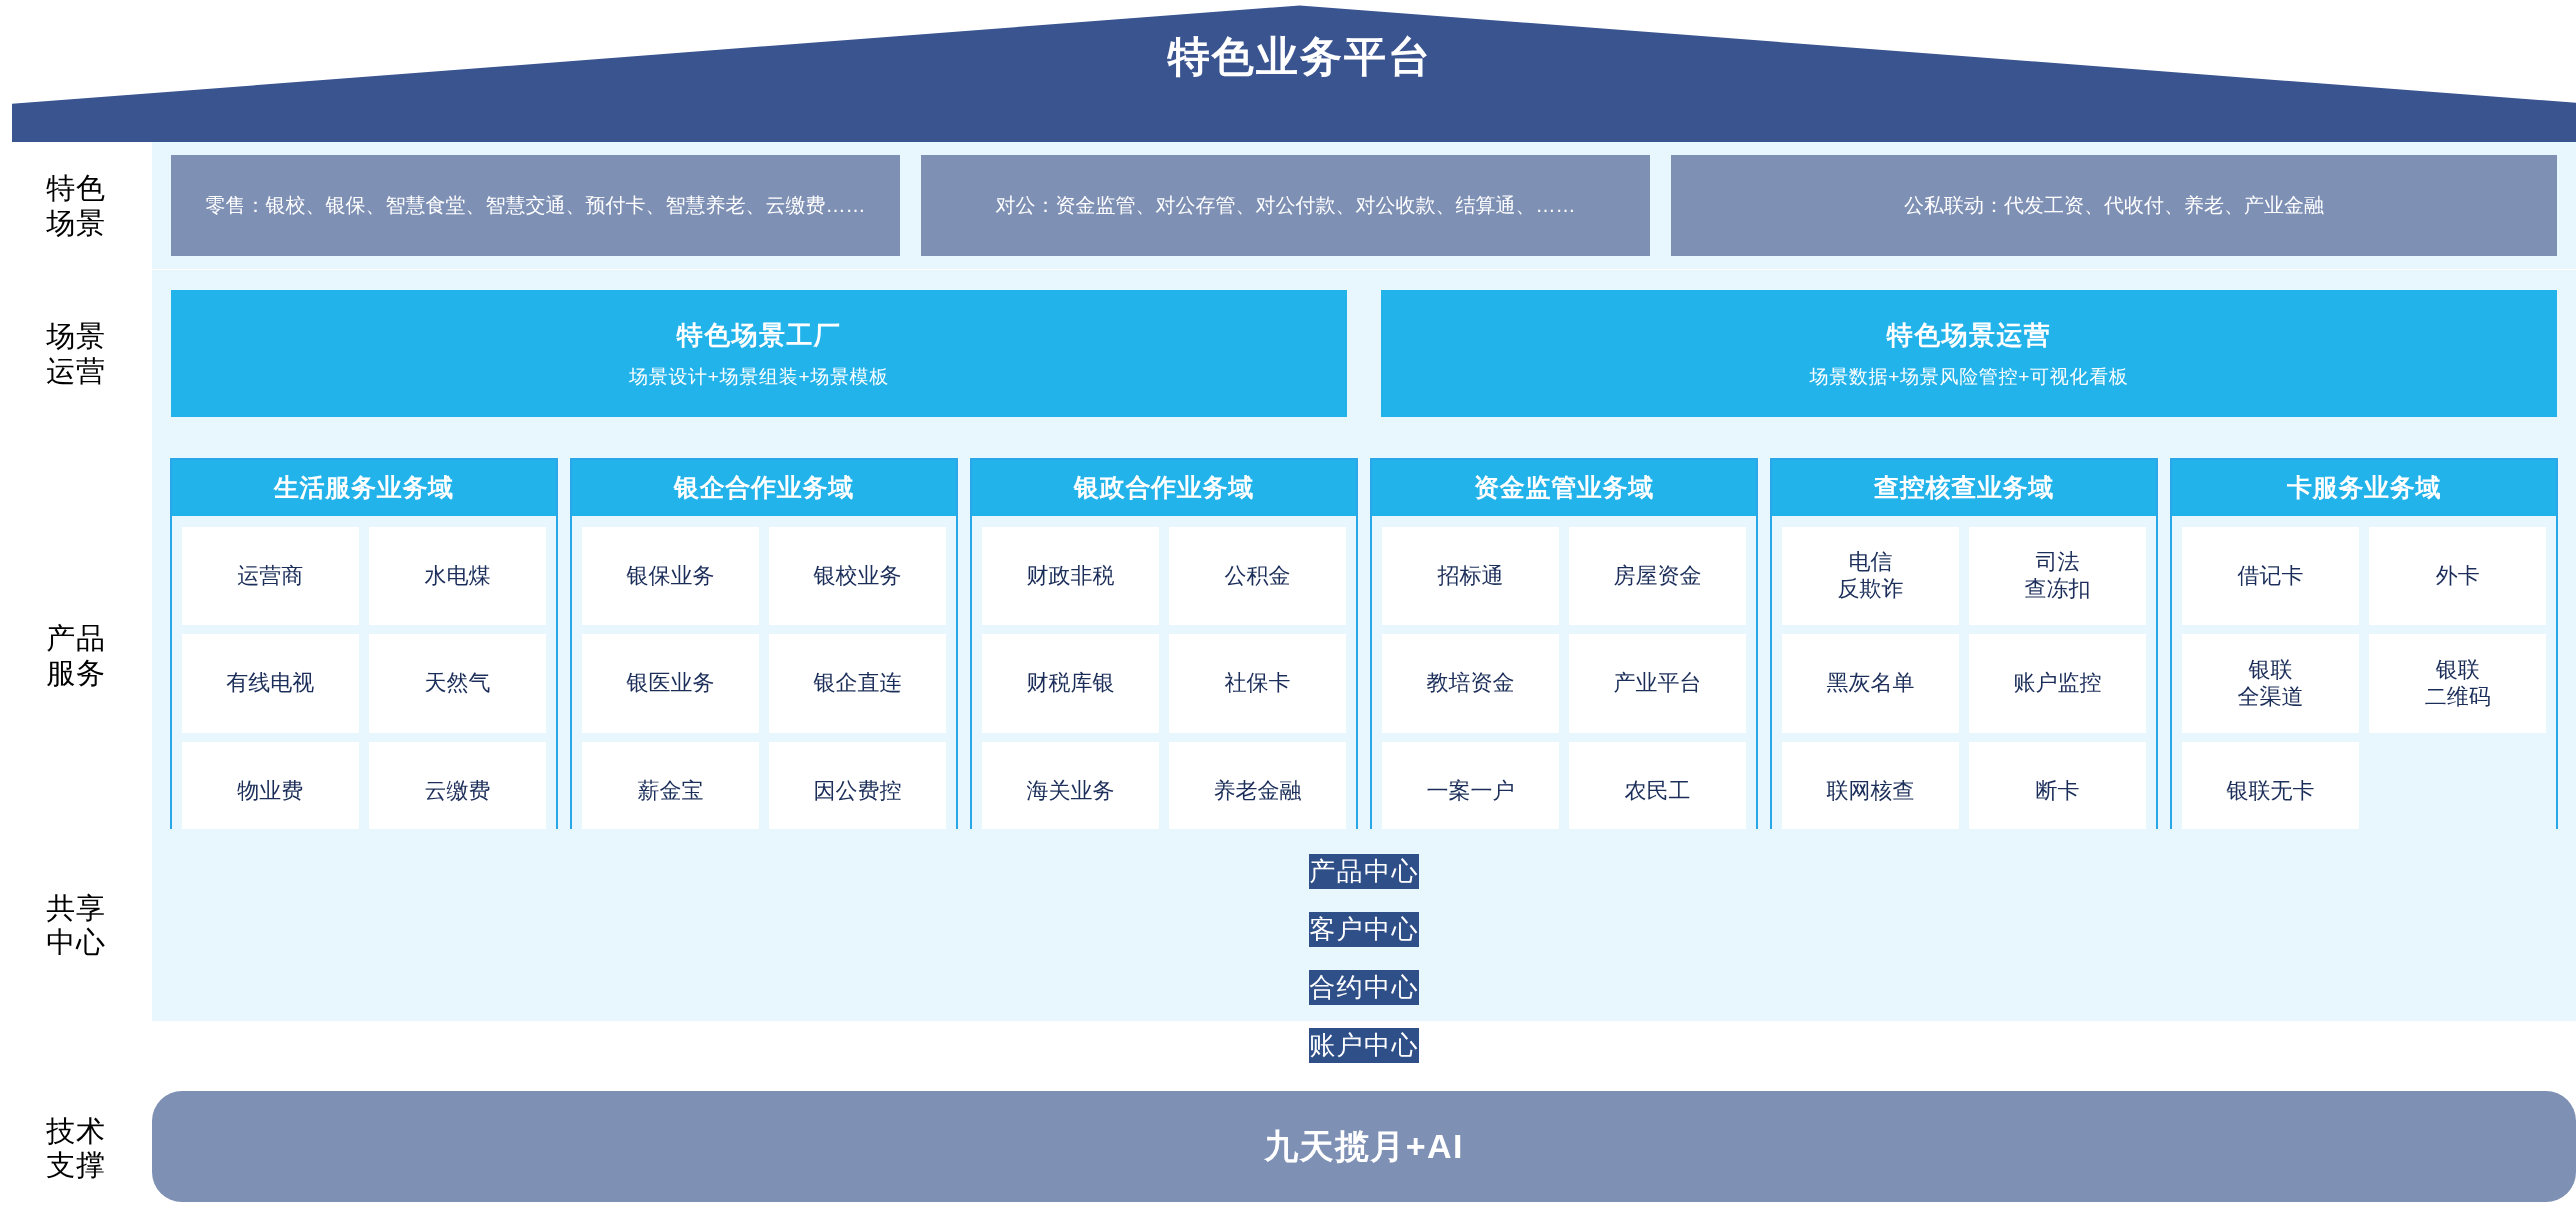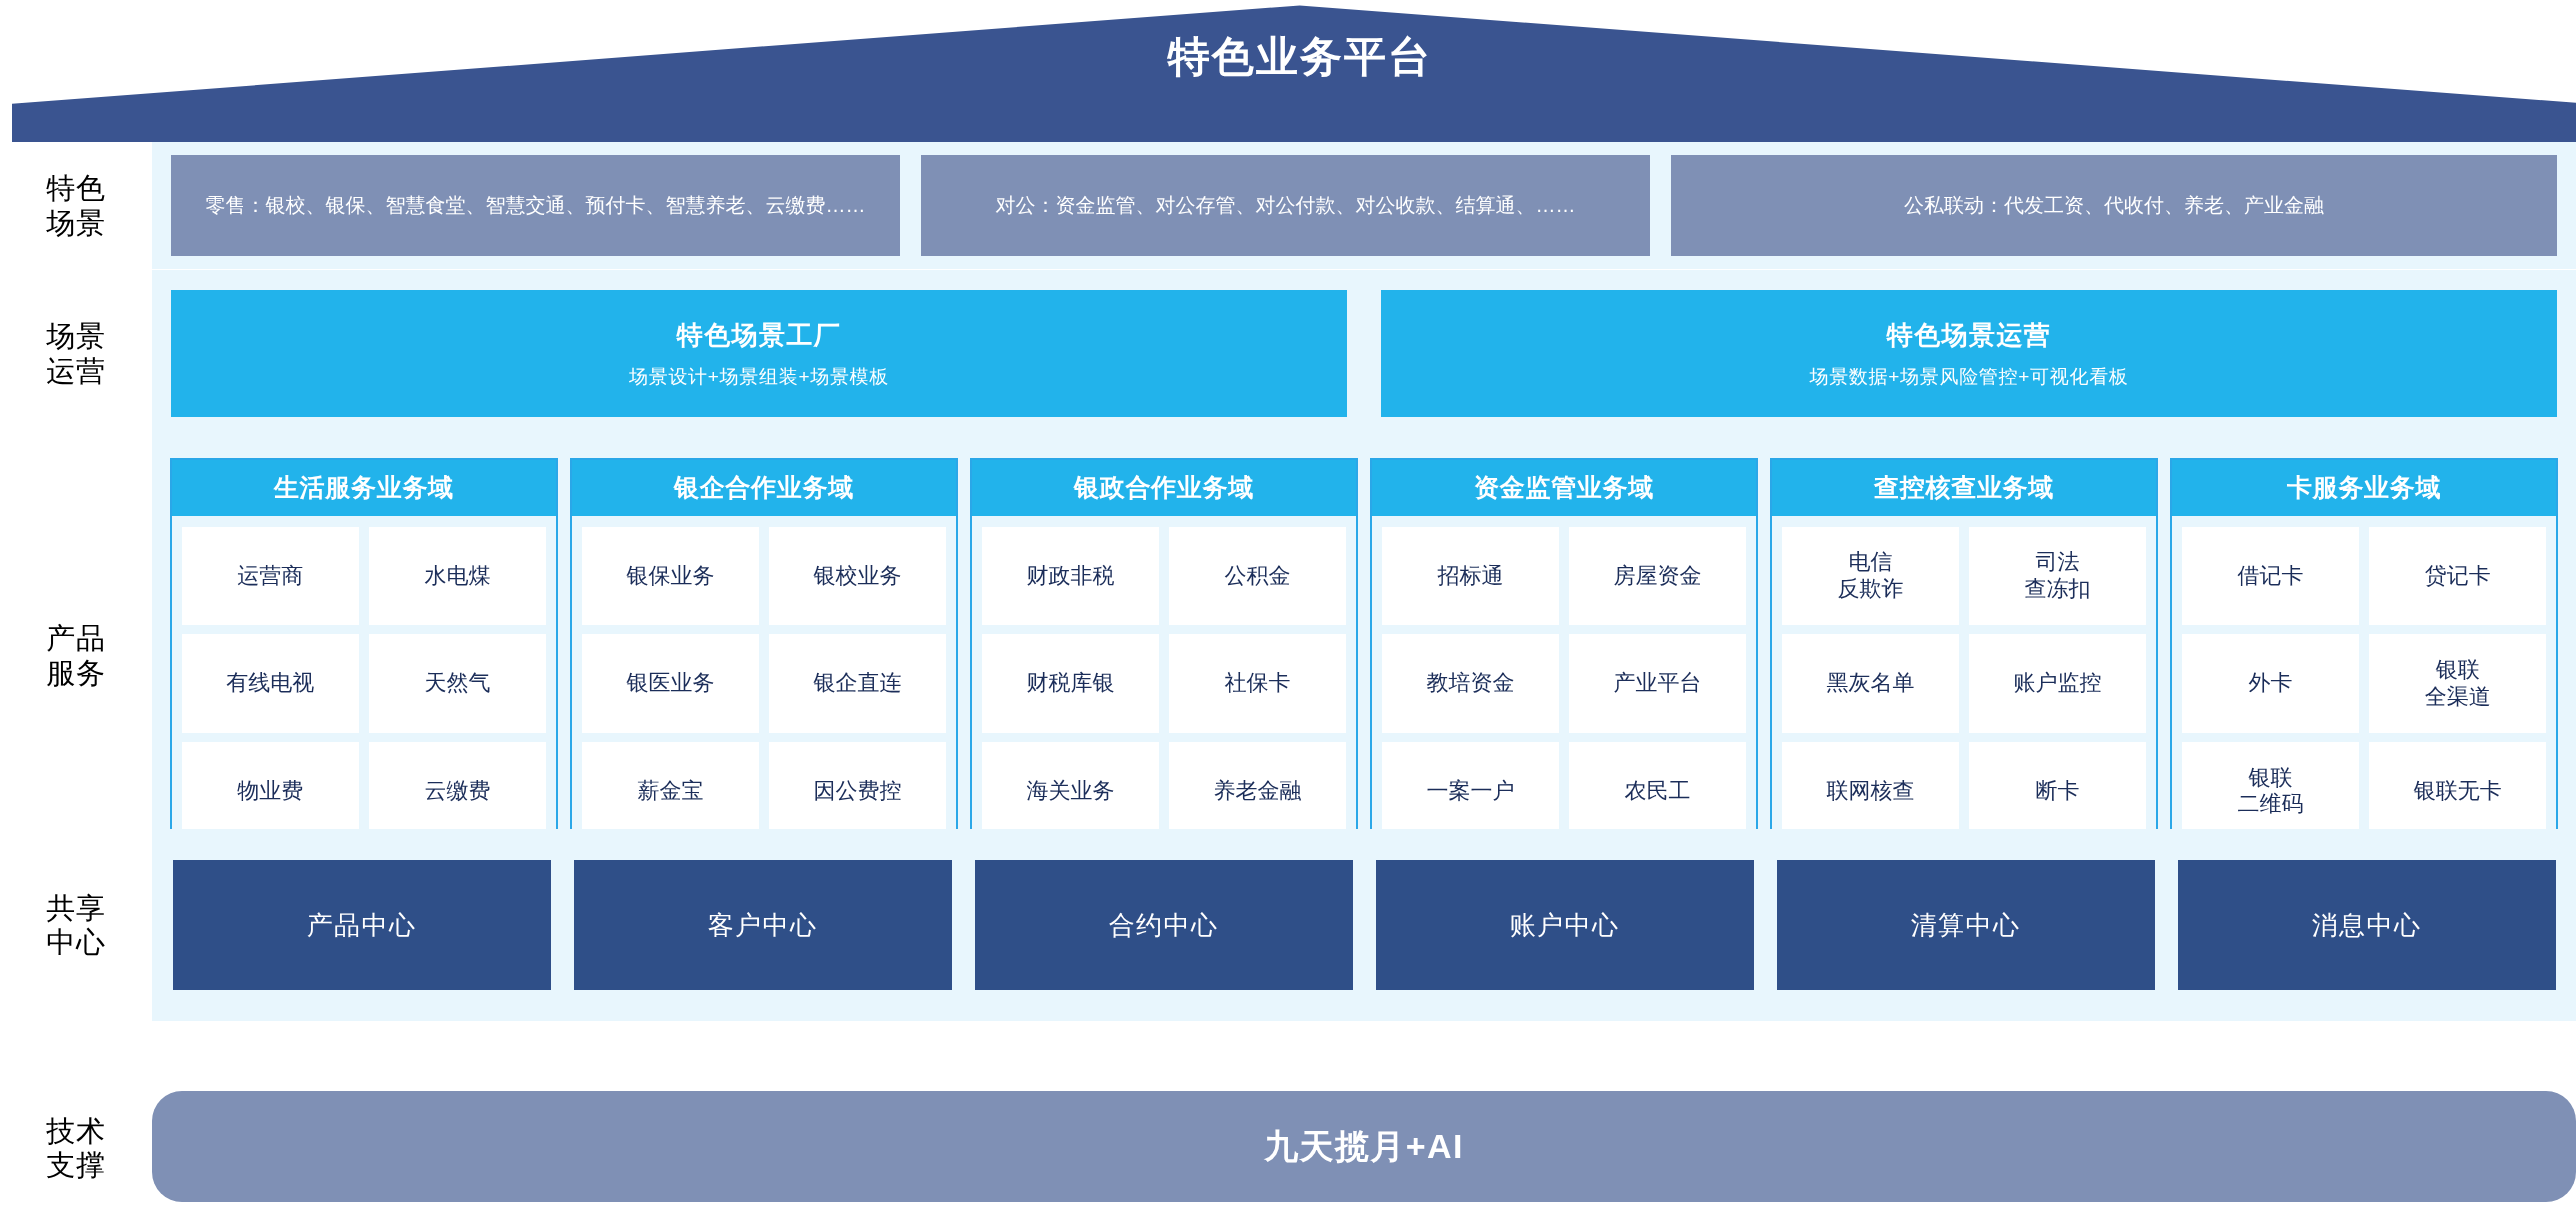--- a/index.html
+++ b/index.html
@@ -154,20 +154,21 @@
     white-space: pre-line;
     padding: 2.7px 1.4px;
     box-sizing: border-box;
   }
 
   
   #row-shared { top: 829px; height: 192px; }
   #row-shared .row-body {
     padding: 25px 20.5px;
     gap: 23px;
+    flex-direction: column;
   }
   .center-box {
     flex: 1;
     height: 130px;
     background: #2f4f88;
     color: #ffffff;
     font-size: 26px;
     letter-spacing: 1.4px;
     display: flex;
     align-items: center;
@@ -293,21 +294,20 @@
         <div class="domain-cell">账户监控</div>
         <div class="domain-cell">联网核查</div>
         <div class="domain-cell">断卡</div>
       </div>
     </div>
 
     <div class="domain-col">
       <div class="domain-head">卡服务业务域</div>
       <div class="domain-grid">
         <div class="domain-cell">借记卡</div>
-        <div class="domain-cell">贷记卡</div>
         <div class="domain-cell">外卡</div>
         <div class="domain-cell">银联
 全渠道</div>
         <div class="domain-cell">银联
 二维码</div>
         <div class="domain-cell">银联无卡</div>
       </div>
     </div>
 
   </div>

